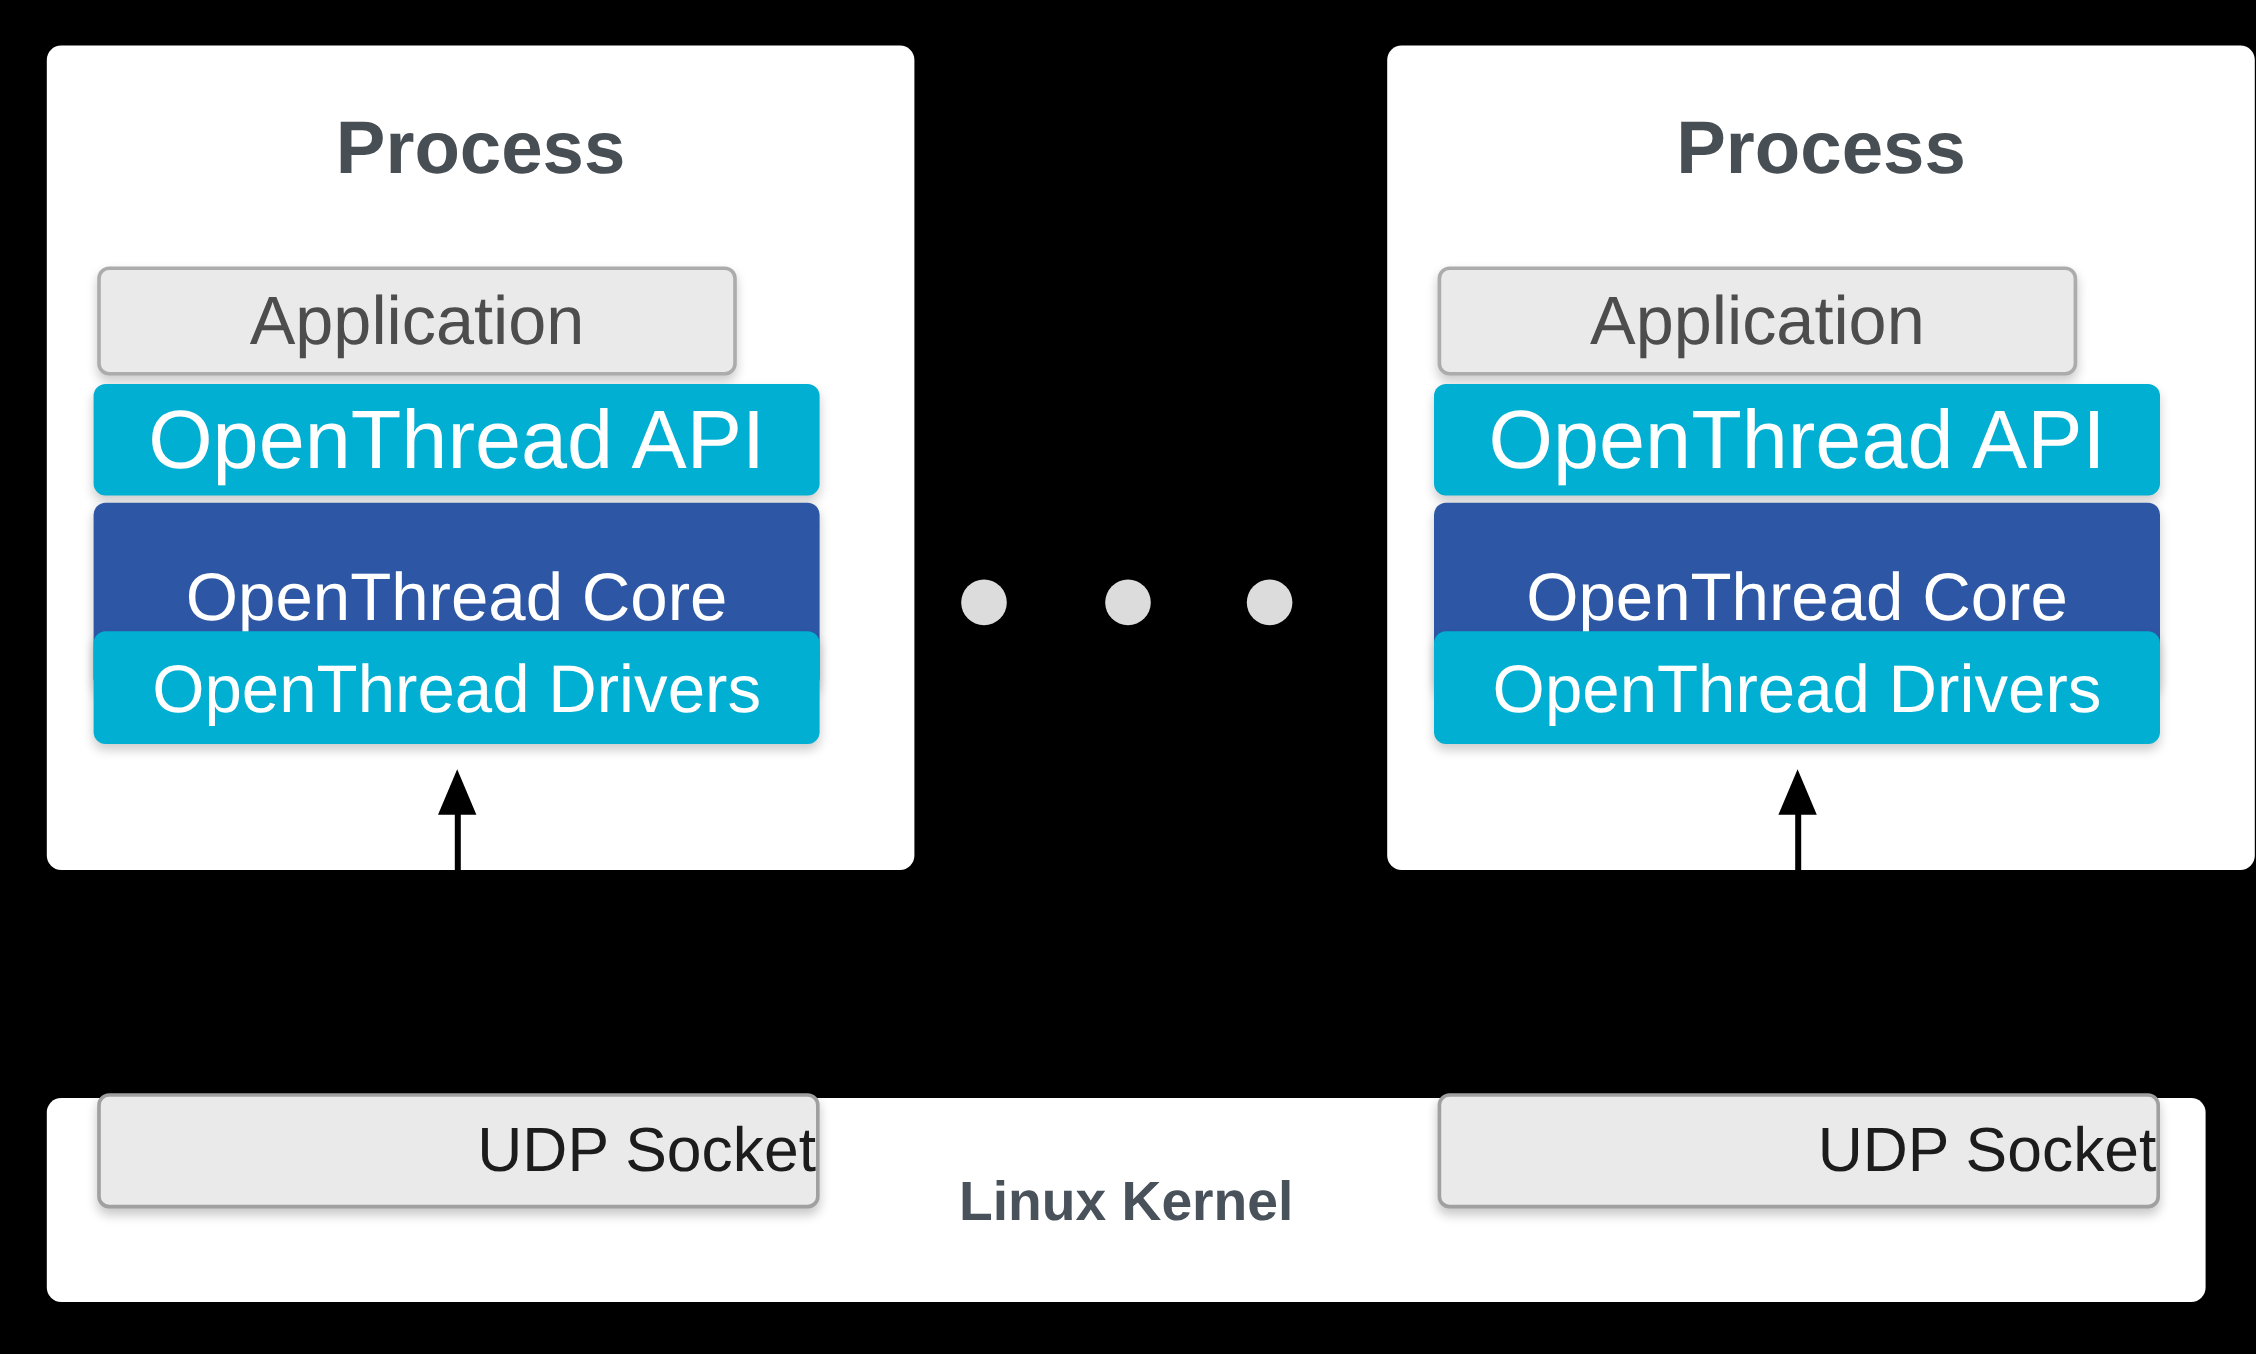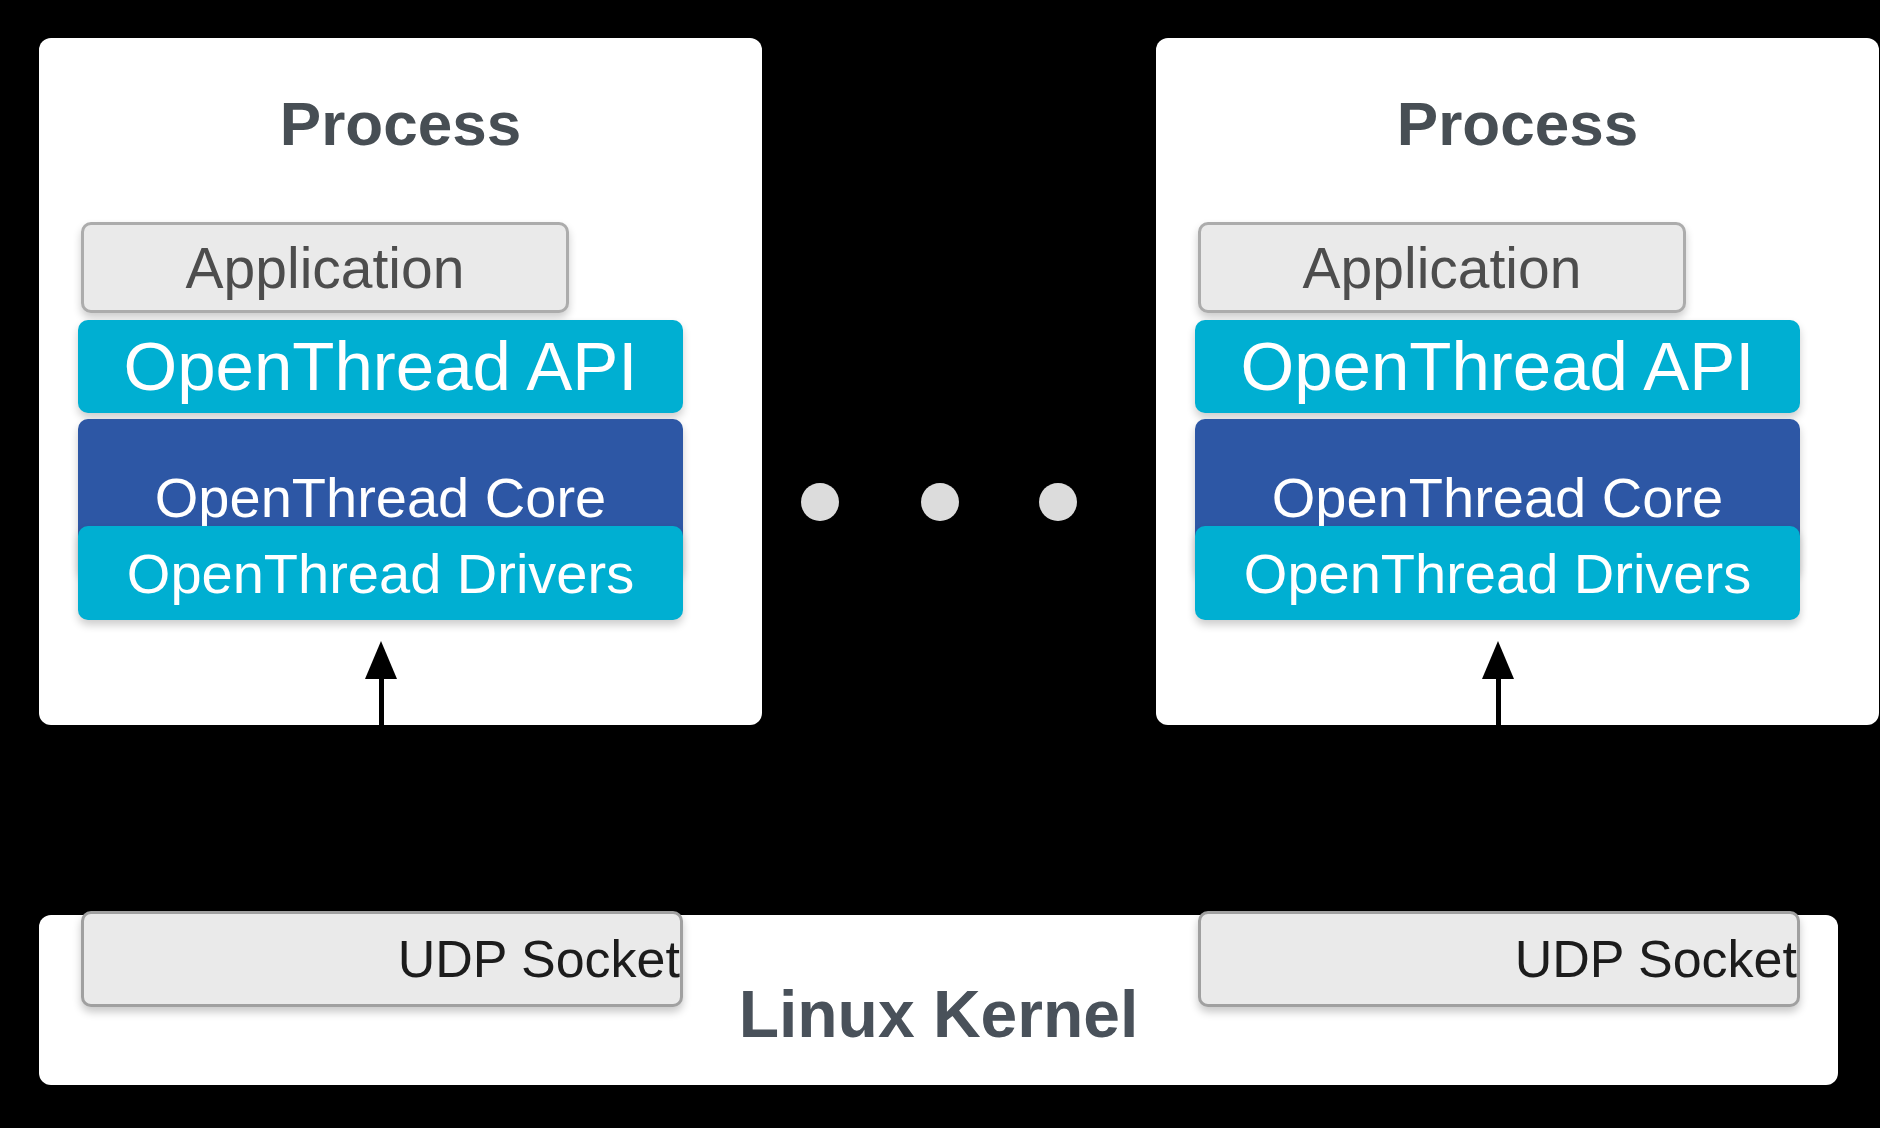--- a/index.html
+++ b/index.html
@@ -44,21 +44,21 @@
     width: 605px;
     border-radius: 10px;
     display: flex;
     align-items: center;
     justify-content: center;
     box-shadow: 0 5px 9px rgba(0,0,0,0.20);
     box-sizing: border-box;
   }
   .layer-app {
     left: 42px;
-    width: 488px;
+    width: 533px;
     top: 184px;
     height: 91px;
     background: var(--gray_fill, #EAEAEA);
     border: 3px solid var(--gray_border, #ACACAC);
     font-size: 57px;
     color: var(--app_text, #4D4D4D);
   }
   .layer-api     { top: 282px; height: 93px;  background: var(--cyan, #00AFD2); font-size: 69px; color: var(--bar_text, #fff); text-align: center; }
   .layer-core    { top: 381px; height: 156px; background: var(--blue, #2D57A5); font-size: 56px; color: var(--bar_text, #fff); }
   .layer-drivers { top: 488px; height: 94px;  background: var(--cyan, #00AFD2); font-size: 56px; color: var(--bar_text, #fff); }
@@ -101,24 +101,23 @@
     border-radius: 12px;
   }
   .kernel-label {
     position: absolute;
     left: 0;
     top: 965px;
     width: 1877px;
     height: 72px;
     line-height: 72px;
     text-align: center;
-    font-size: 66px;
+    font-size: 46px;
     font-weight: bold;
     color: var(--kernel_text, #49515A);
-    margin-top: 13px;
   }
   .udp-box {
     position: absolute;
     top: 911px;
     width: 602px;
     height: 96px;
     background: var(--gray_fill, #EAEAEA);
     border: 3px solid var(--udp_border, #A0A0A0);
     border-radius: 10px;
     box-sizing: border-box;

